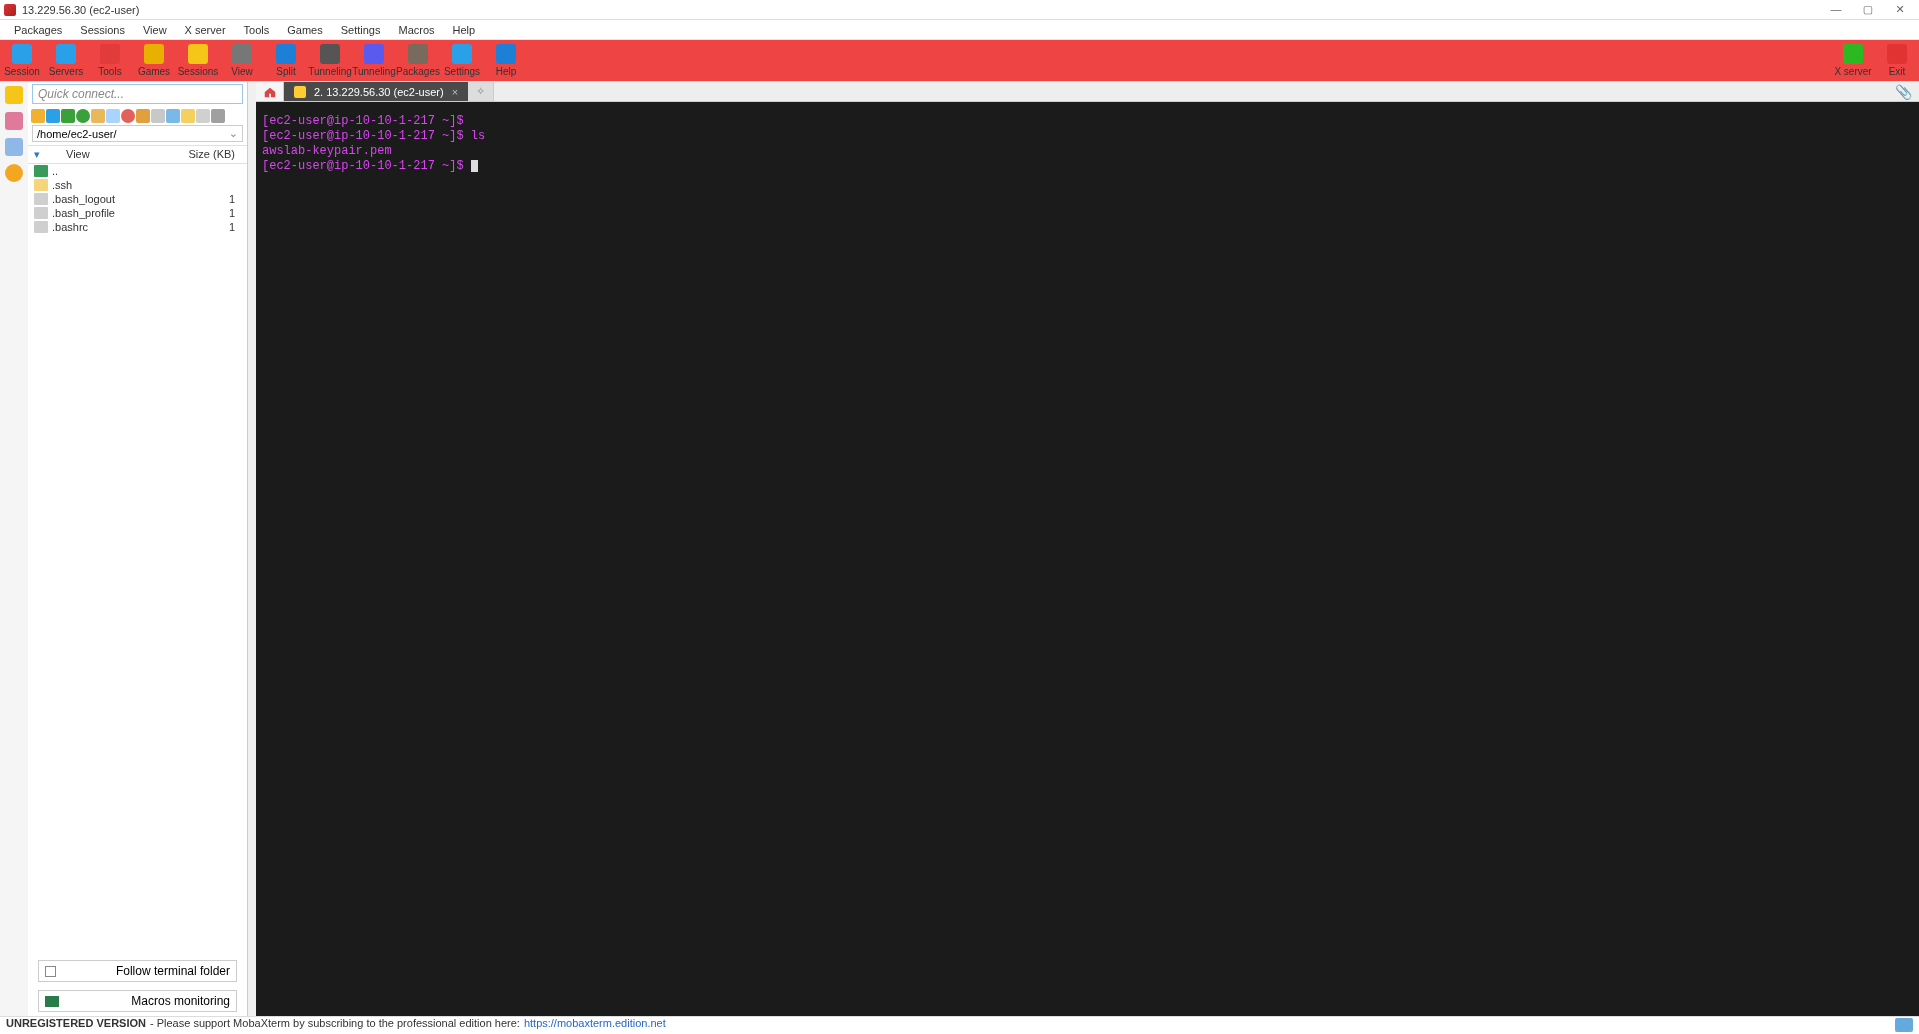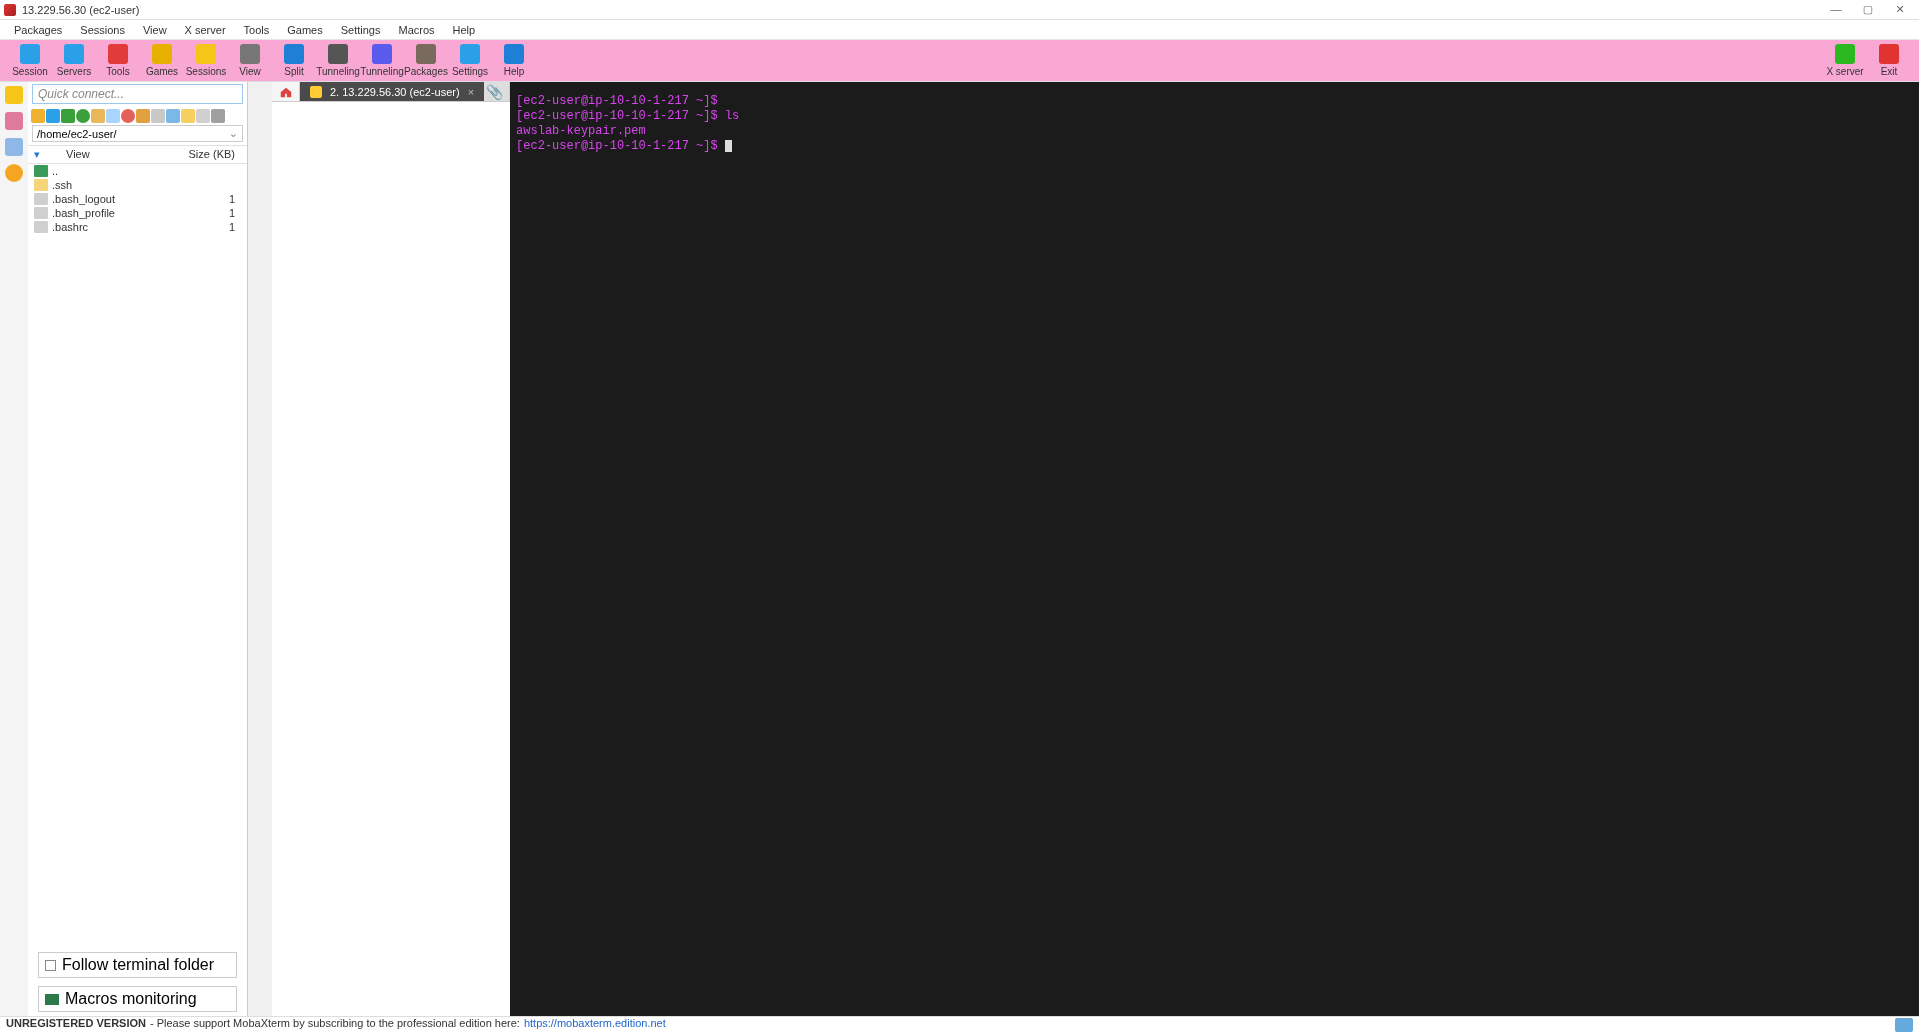--- a/index.html
+++ b/index.html
@@ -4,43 +4,43 @@
 <style>
 * { margin: 0; padding: 0; box-sizing: border-box; }
 body { font-family: "Segoe UI", Tahoma, sans-serif; font-size: 11px; background: #f0f0f0; width: 1919px; height: 1034px; overflow: hidden; display: flex; flex-direction: column; }
 .titlebar { background: #fff; height: 20px; display: flex; align-items: center; padding: 0 4px; border-bottom: 1px solid #ddd; }
 .titlebar .app-icon { width: 12px; height: 12px; background: linear-gradient(135deg,#d33,#a22); margin-right: 6px; border-radius: 2px; }
 .titlebar .title { flex: 1; font-size: 11px; color: #333; }
 .win-controls { display: flex; gap: 18px; margin-right: 8px; }
 .win-controls span { width: 14px; text-align: center; color: #666; font-size: 11px; }
 .menubar { background: #fff; height: 20px; display: flex; align-items: center; padding: 0 6px; gap: 2px; border-bottom: 1px solid #e5e5e5; }
 .menubar span { padding: 2px 8px; font-size: 11px; color: #333; }
-.toolbar { background: #f9a8d4; height: 42px; display: flex; align-items: center; padding: 0 8px; border-bottom: 1px solid #ddd; }
+.toolbar { background: #ef4444; height: 42px; display: flex; align-items: center; padding: 0 0; border-bottom: 1px solid #ddd; }
 .tool-btn { display: flex; flex-direction: column; align-items: center; justify-content: center; width: 44px; height: 40px; font-size: 10px; color: #333; }
 .tool-ico { width: 20px; height: 20px; margin-bottom: 2px; border-radius: 3px; }
 .spacer { flex: 1; }
-.content { flex: 1; display: flex; overflow: hidden; }
+.content { flex: 1; display: flex; overflow: hidden; gap: 8px; }
 .sidepanel { width: 248px; display: flex; background: #fff; border-right: 1px solid #ccc; }
 .sidetabs { width: 28px; background: #f5f5f5; display: flex; flex-direction: column; align-items: center; padding-top: 4px; gap: 8px; }
 .sidetabs div { width: 18px; height: 18px; border-radius: 3px; }
 .sftp-area { flex: 1; display: flex; flex-direction: column; }
 .quickbox { border: 1px solid #9cc8f0; margin: 2px 4px 3px 4px; padding: 2px 5px; font-style: italic; color: #888; font-size: 12px; background: #fff; }
 .sftp-toolbar { display: flex; gap: 1px; padding: 2px 3px; align-items: center; }
 .sftp-toolbar div { width: 14px; height: 14px; border-radius: 2px; }
 .pathbox { border: 1px solid #ccc; margin: 0 4px 3px 4px; padding: 1px 4px; font-size: 11px; display:flex; align-items:center; justify-content:space-between; }
 .filehdr { display: flex; padding: 2px 6px; border-top: 1px solid #e0e0e0; border-bottom: 1px solid #e0e0e0; font-size: 11px; color: #333; }
 .filehdr .colname { flex: 1; padding-left: 18px; }
 .filehdr .colsize { width: 56px; text-align: right; padding-right: 6px; }
 .filelist { flex: 1; overflow: auto; }
 .frow { display: flex; align-items: center; padding: 1px 6px; font-size: 11px; color: #333; }
 .ficon { width: 14px; height: 12px; margin-right: 4px; border-radius: 1px; }
 .fname { flex: 1; }
 .fsize { width: 56px; text-align: right; padding-right: 6px; }
-.panel-btn { border: 1px solid #ccc; margin: 4px 10px; padding: 3px 6px; display: flex; align-items: center; justify-content: flex-start; gap: 6px; font-size: 16px; background: #fff; }
-.right { flex: 1; display: flex; flex-direction: row; background: #fff; margin-left: 24px; }
+.panel-btn { border: 1px solid #ccc; margin: 4px 10px; padding: 3px 6px; display: flex; align-items: center; justify-content: space-between; gap: 6px; font-size: 12px; background: #fff; }
+.right { flex: 1; display: flex; flex-direction: column; background: #fff; }
 .tabbar { height: 20px; background: #eee; display: flex; align-items: stretch; border-bottom: 1px solid #ccc; position:relative; }
 .tabhome { width: 28px; display: flex; align-items: center; justify-content: center; background: #f5f5f5; border-right: 1px solid #ccc; }
 .tab { display: flex; align-items: center; background: #4a4a4a; color: #fff; padding: 0 10px; gap: 8px; font-size: 11px; min-width: 180px; }
 .tab .tab-ico { width: 12px; height: 12px; background:#fc3; border-radius:2px; }
 .tab .tab-close { color:#bbb; margin-left:auto; }
 .tab-plus { width: 26px; display:flex; align-items:center; justify-content:center; background:#ddd; color:#888; border-right:1px solid #ccc;}
 .clip-icon { position:absolute; right:6px; top:2px; color:#5aa; font-size:14px; }
 .terminal { flex: 1; background: #1b1b1b; color: #d946ef; font-family: "Consolas","Courier New",monospace; font-size: 12px; line-height: 15px; padding: 12px 6px; white-space: pre; }
 .terminal .cursor { display:inline-block; width:7px; height:12px; background:#ddd; vertical-align:middle; }
 .statusbar { height: 18px; background: #fff; border-top: 1px solid #ddd; display: flex; padding: 0 6px; font-size: 11px; color: #333; gap:4px; }

